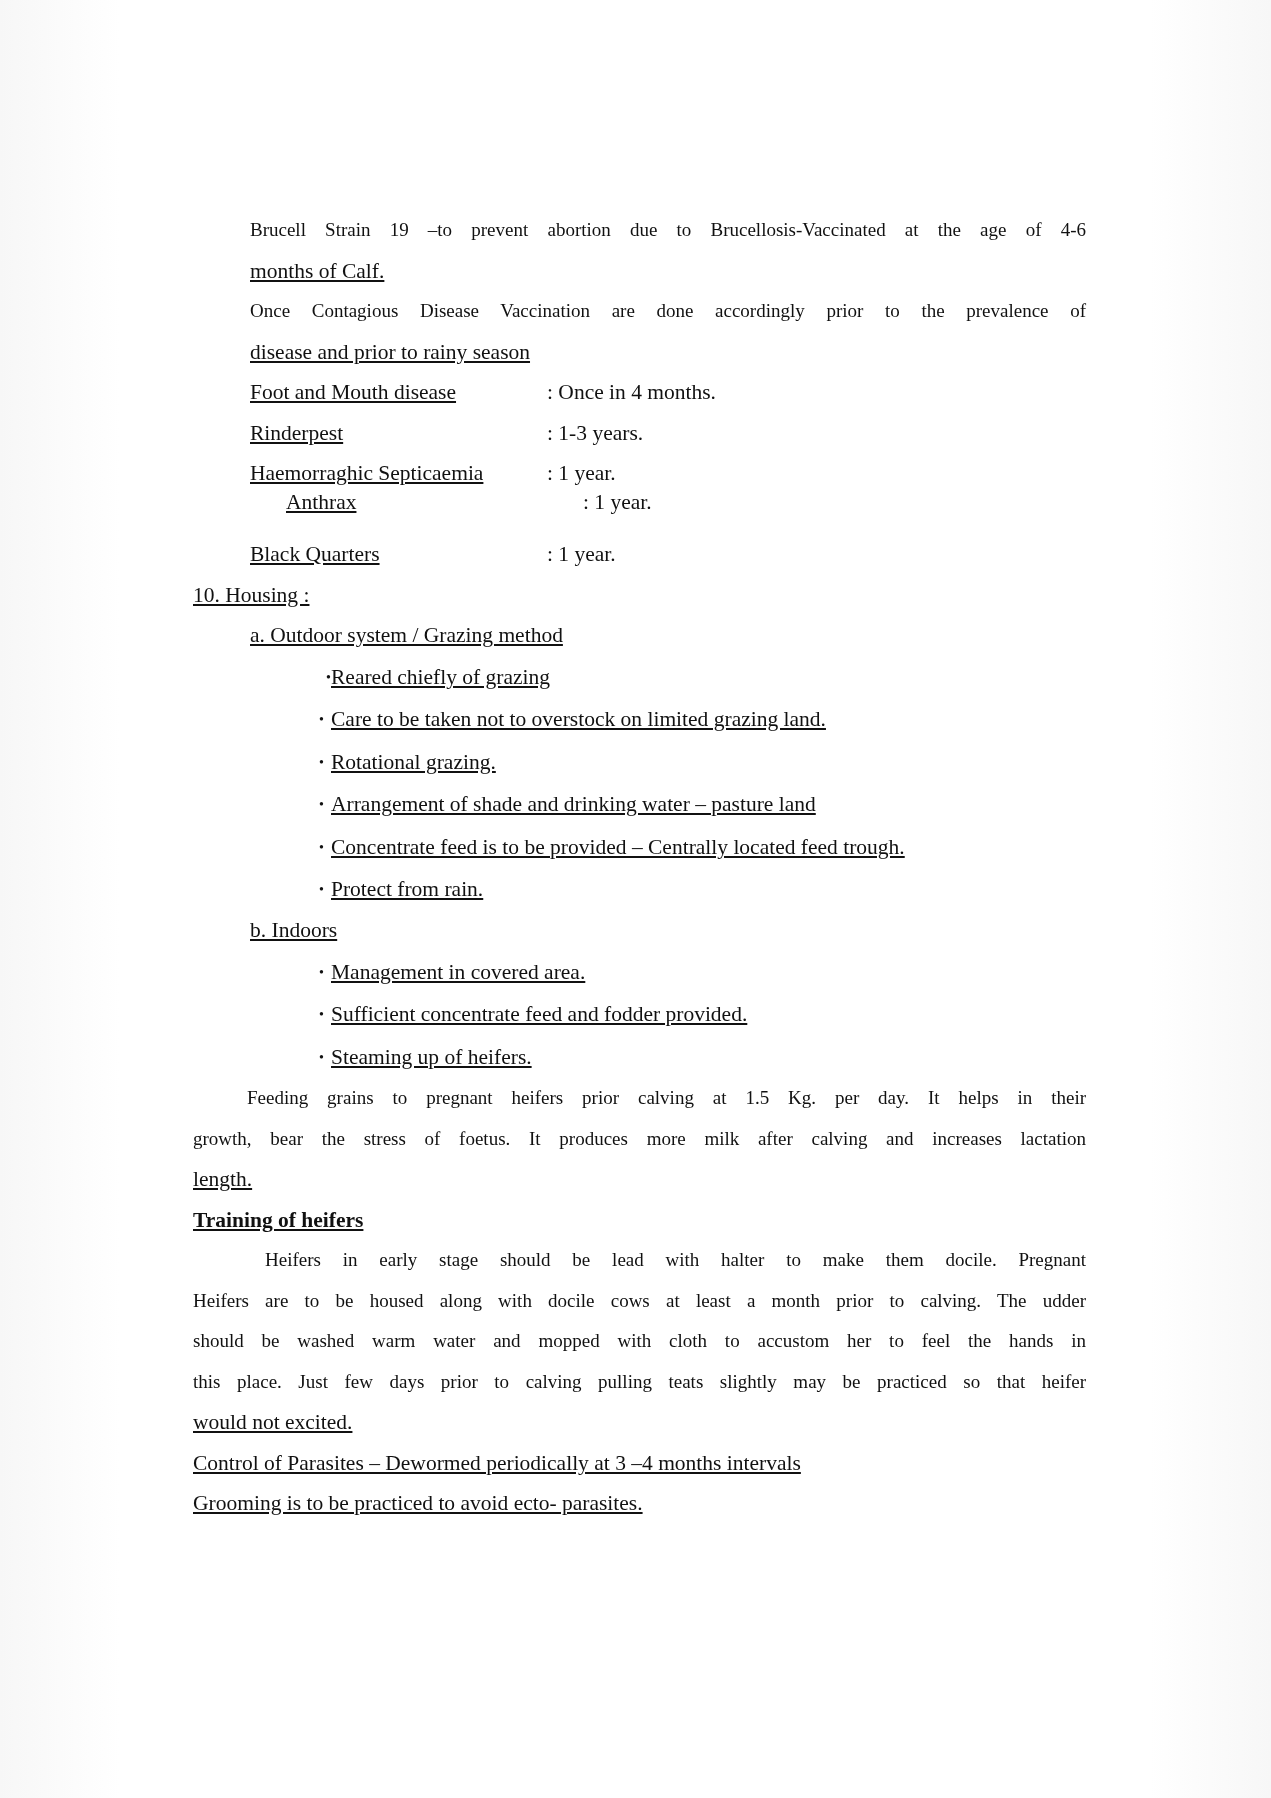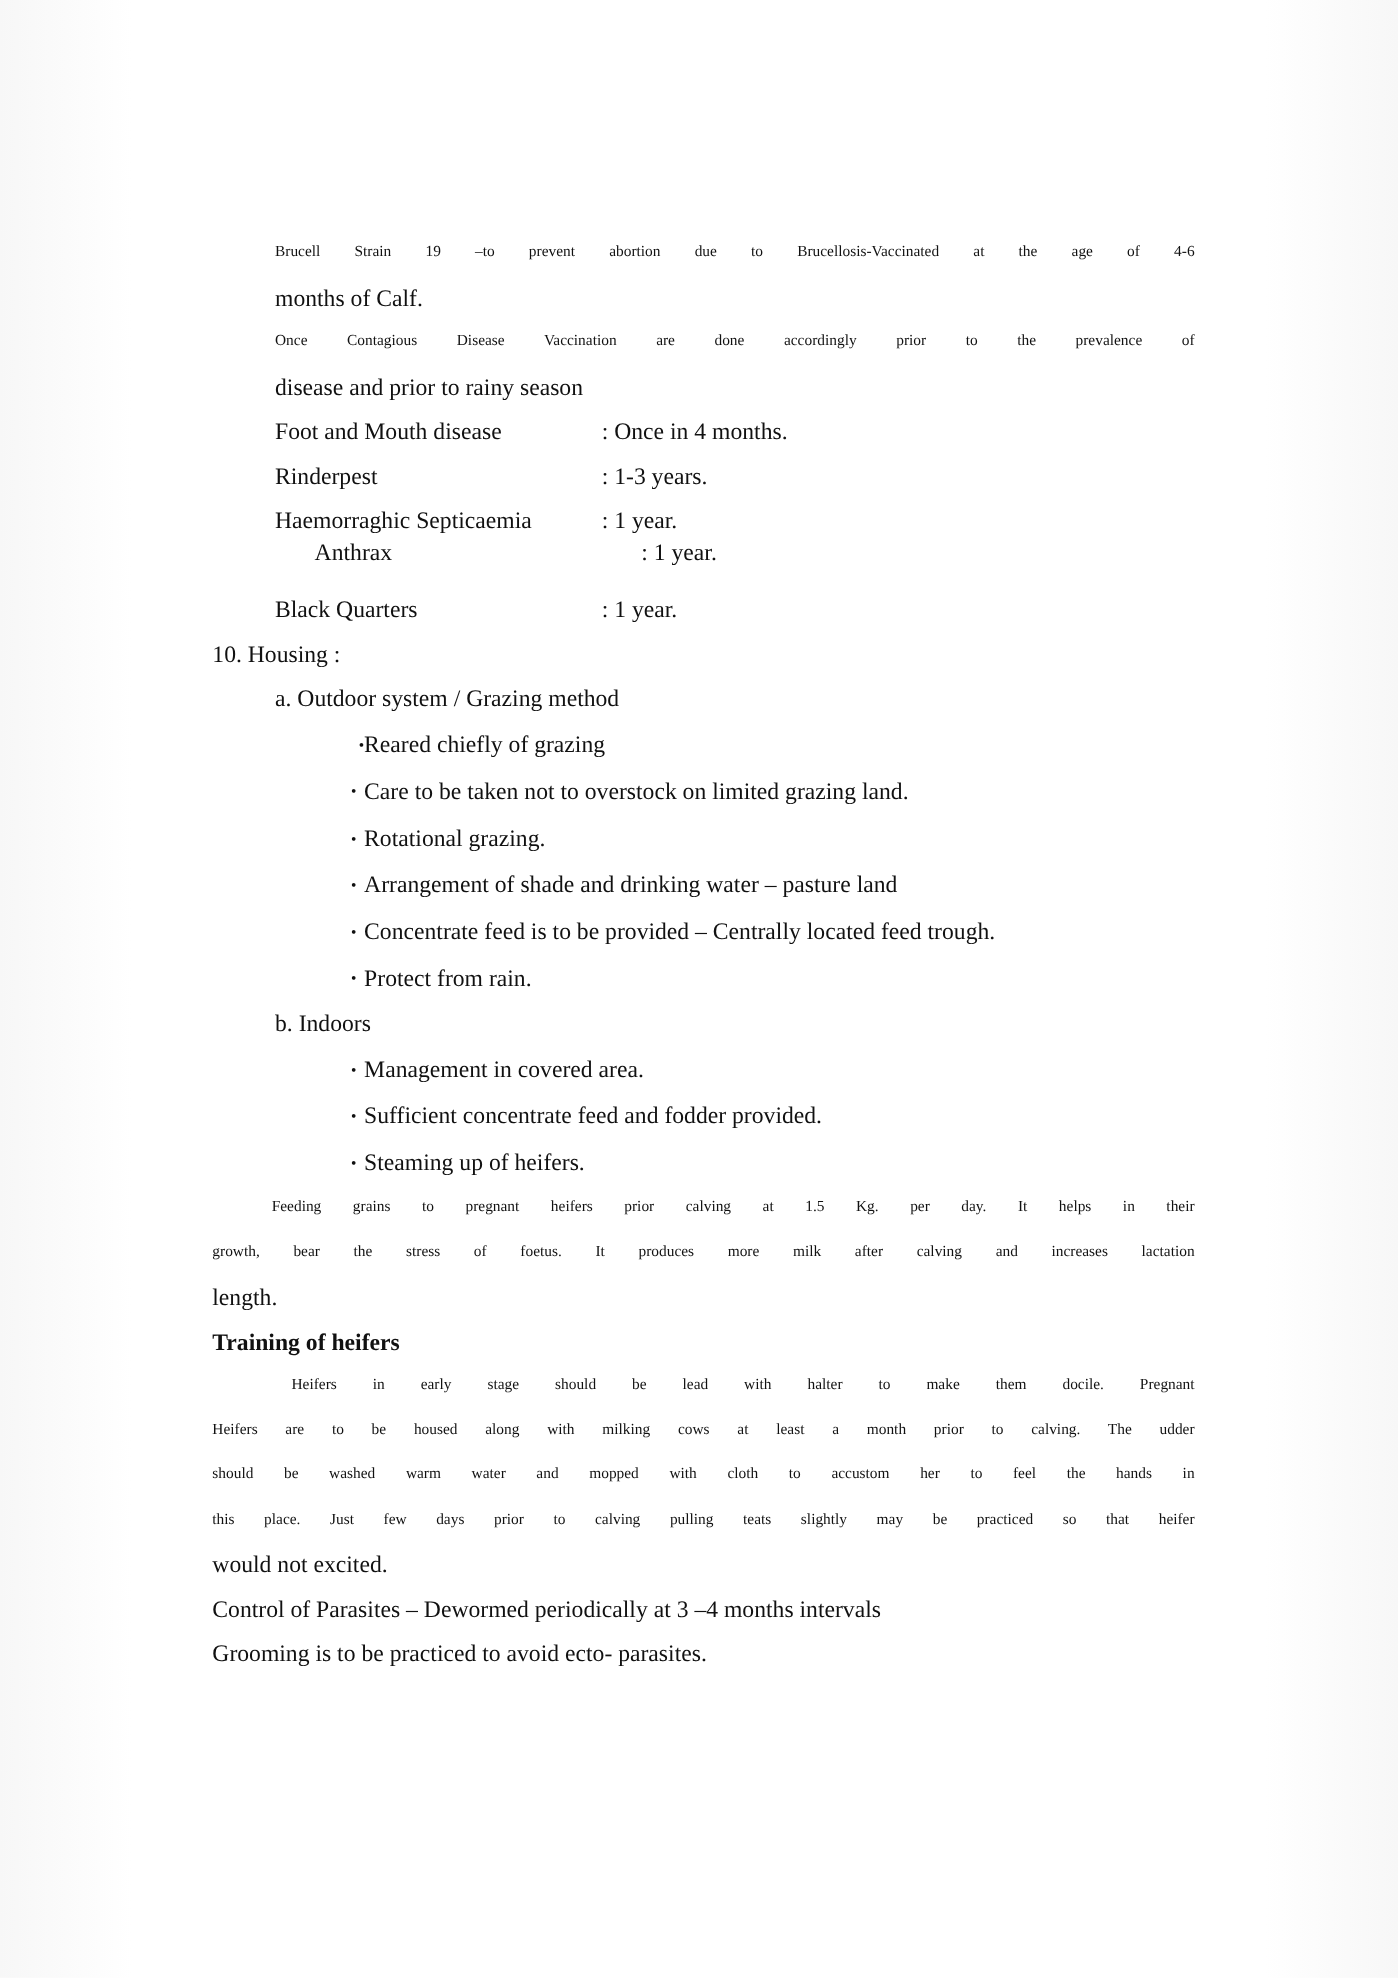--- a/index.html
+++ b/index.html
@@ -13,24 +13,25 @@
   }
   .page {
     position: absolute; left: 0; top: 0; width: 1271px; height: 1798px;
     background: linear-gradient(90deg, #f7f7f7 0px, #fbfbfb 60px, #ffffff 120px, #ffffff 1150px, #fbfbfb 1210px, #f7f7f7 1271px);
   }
   .line {
     position: absolute;
     font-size: 21.5px;
     line-height: 28px;
     white-space: nowrap;
+    text-decoration: underline;
   }
   .just {
     position: absolute;
-    font-size: 14px;
+    font-size: 19px;
     line-height: 28px;
     text-align: justify;
     text-align-last: justify;
     white-space: normal;
   }
   .bold { font-weight: bold; }
   .bullet-dot { display: inline-block; width: 12px; font-size: 14px; vertical-align: 2px; }
   .col-value { position: absolute; left: 547px; }
 </style>
 </head>
@@ -85,21 +86,21 @@
     <div class="line" style="left:319px; top:1000px;"><span class="bullet-dot">•</span><span>Sufficient concentrate feed and fodder provided.</span></div>
     <div class="line" style="left:319px; top:1043px;"><span class="bullet-dot">•</span><span>Steaming up of heifers.</span></div>
   </div>
 
   <div class="just" style="left:247px; top:1084px; width:839px;">Feeding grains to pregnant heifers prior calving at 1.5 Kg. per day. It helps in their</div>
   <div class="just" style="left:193px; top:1125px; width:893px;">growth, bear the stress of foetus. It produces more milk after calving and increases lactation</div>
   <div class="line" style="left:193px; top:1165px;">length.</div>
 
   <div class="line bold" style="left:193px; top:1206px;">Training of heifers</div>
   <div class="just" style="left:265px; top:1246px; width:821px;">Heifers in early stage should be lead with halter to make them docile. Pregnant</div>
-  <div class="just" style="left:193px; top:1287px; width:893px;">Heifers are to be housed along with milking cows at least a month prior to calving. The udder</div>
+  <div class="just" style="left:193px; top:1287px; width:893px;">Heifers are to be housed along with docile cows at least a month prior to calving. The udder</div>
   <div class="just" style="left:193px; top:1327px; width:893px;">should be washed warm water and mopped with cloth to accustom her to feel the hands in</div>
   <div class="just" style="left:193px; top:1368px; width:893px;">this place.  Just few days prior to calving pulling teats slightly may be practiced so that heifer</div>
   <div class="line" style="left:193px; top:1408px;">would not excited.</div>
 
   <div class="line" style="left:193px; top:1449px;">Control of Parasites – Dewormed periodically at 3 –4 months intervals</div>
   <div class="line" style="left:193px; top:1489px;">Grooming is to be practiced to avoid ecto- parasites.</div>
 
 </div>
 
 </body></html>

